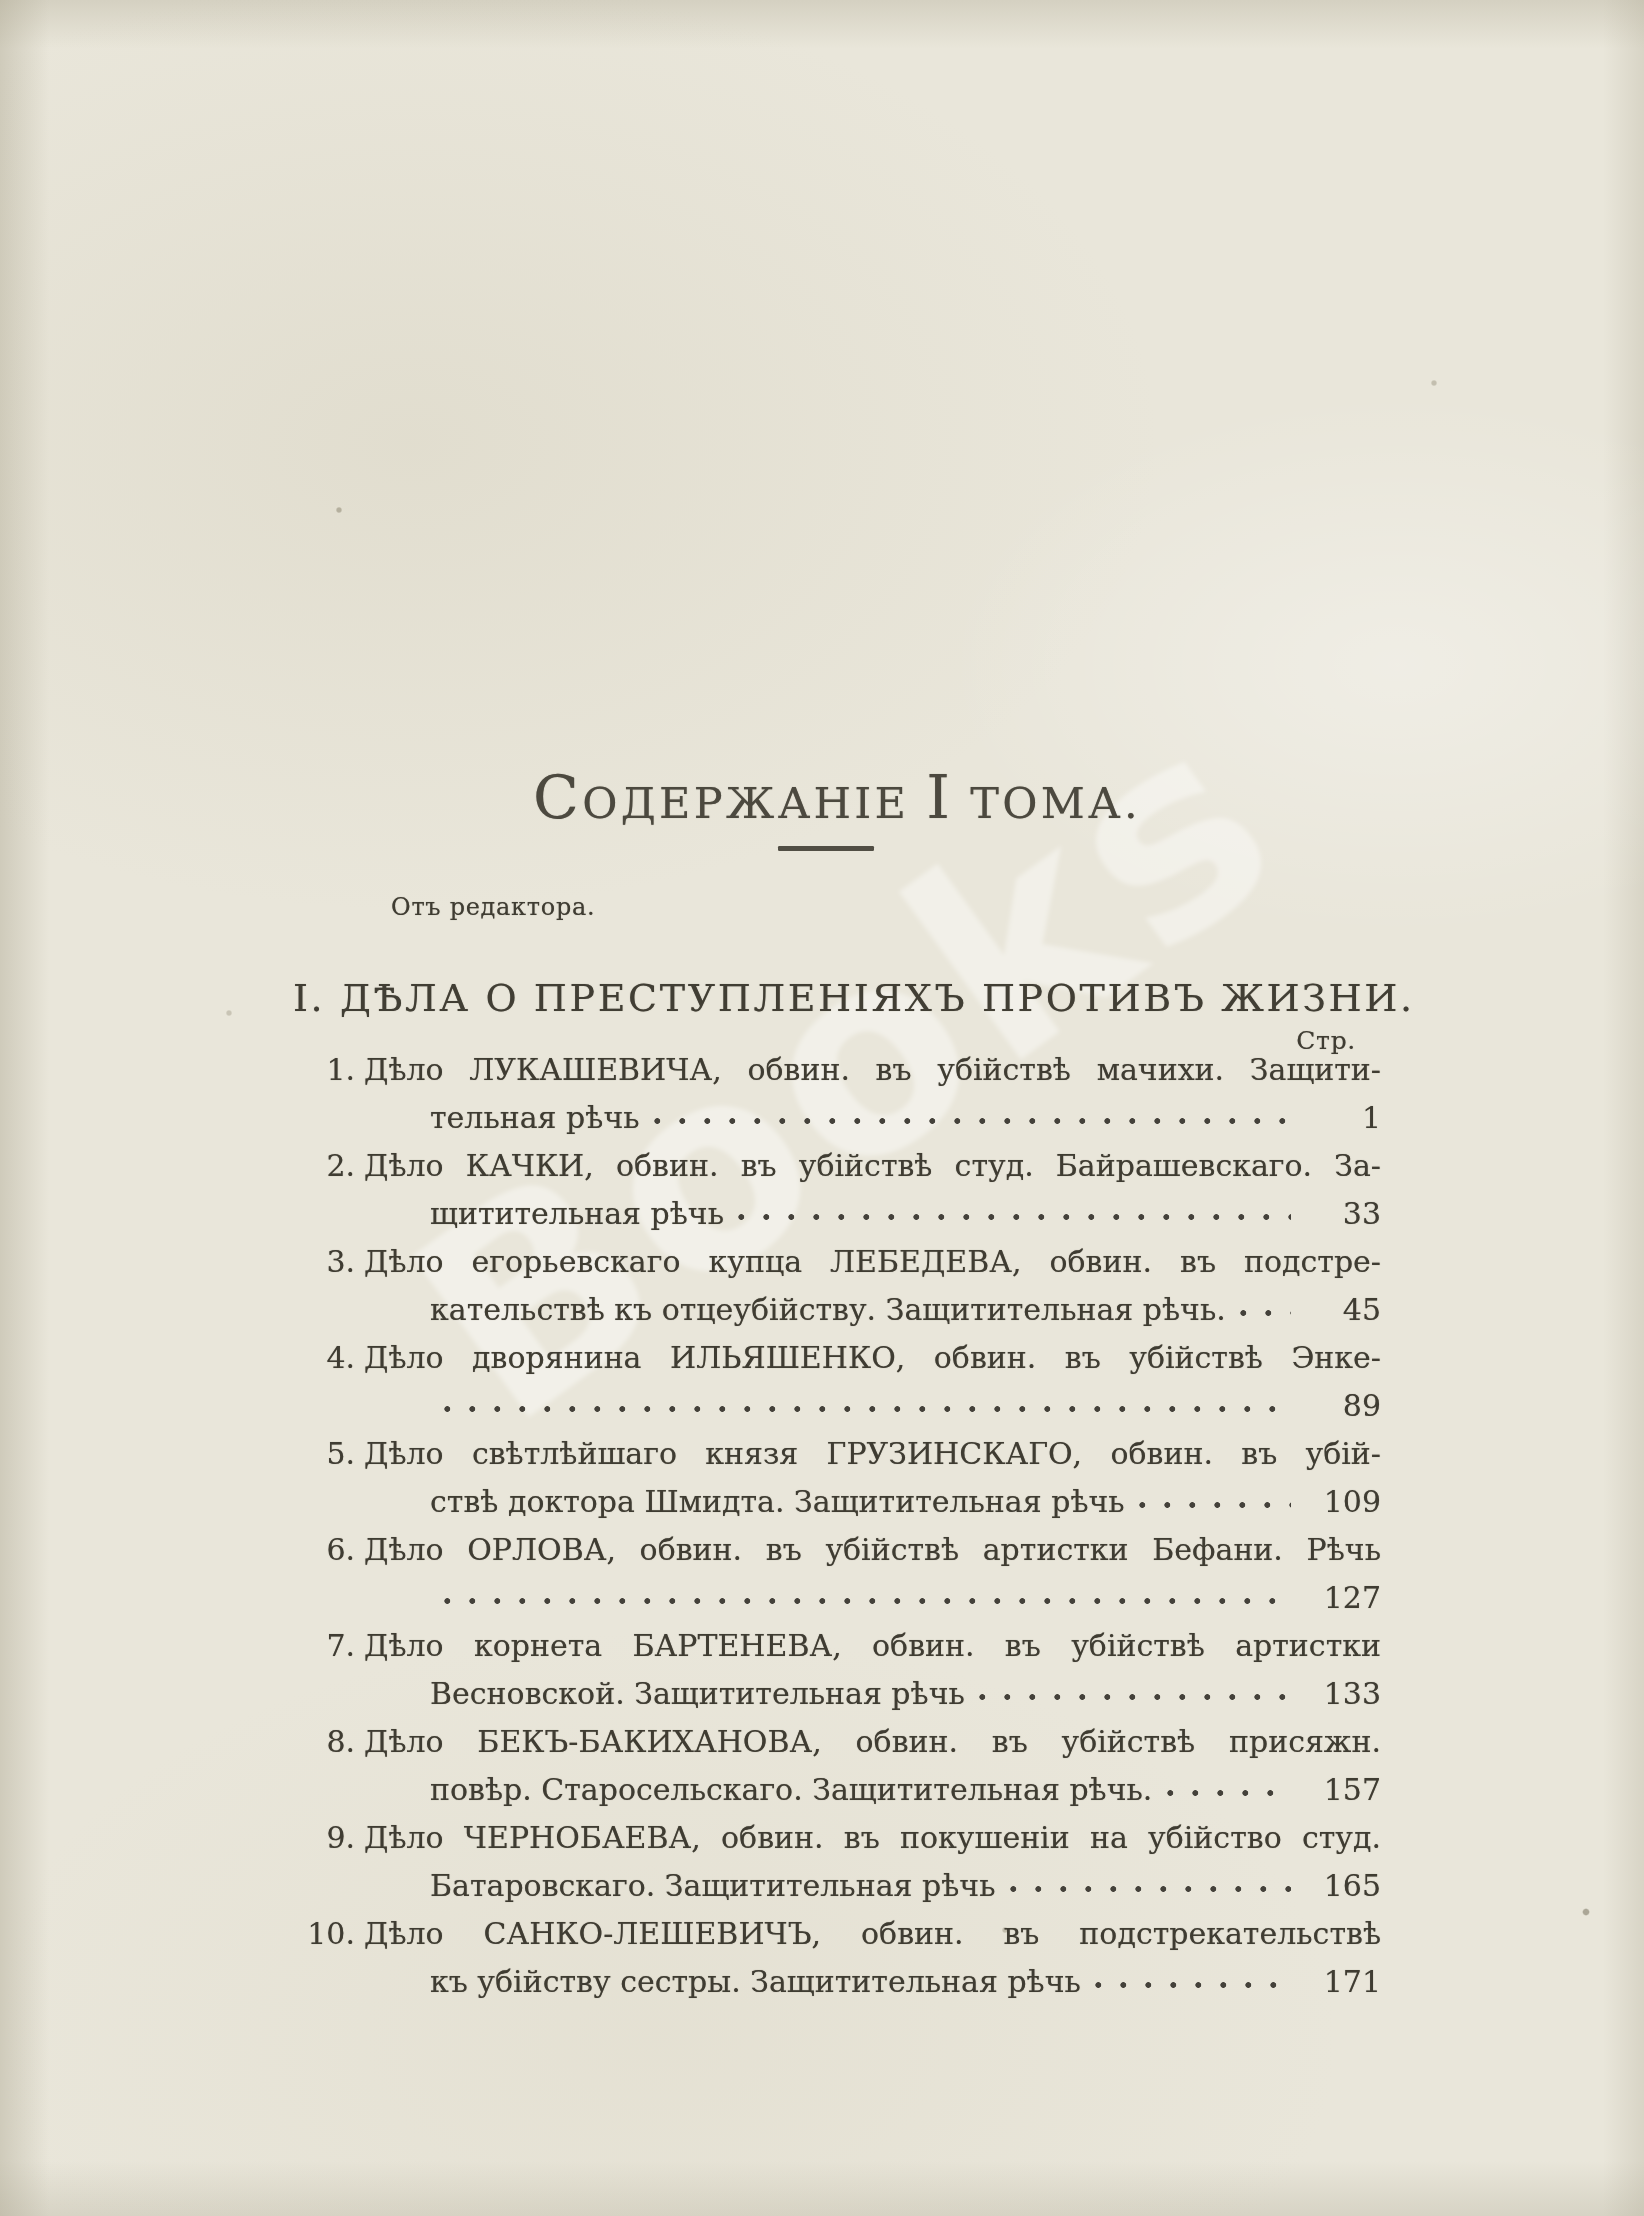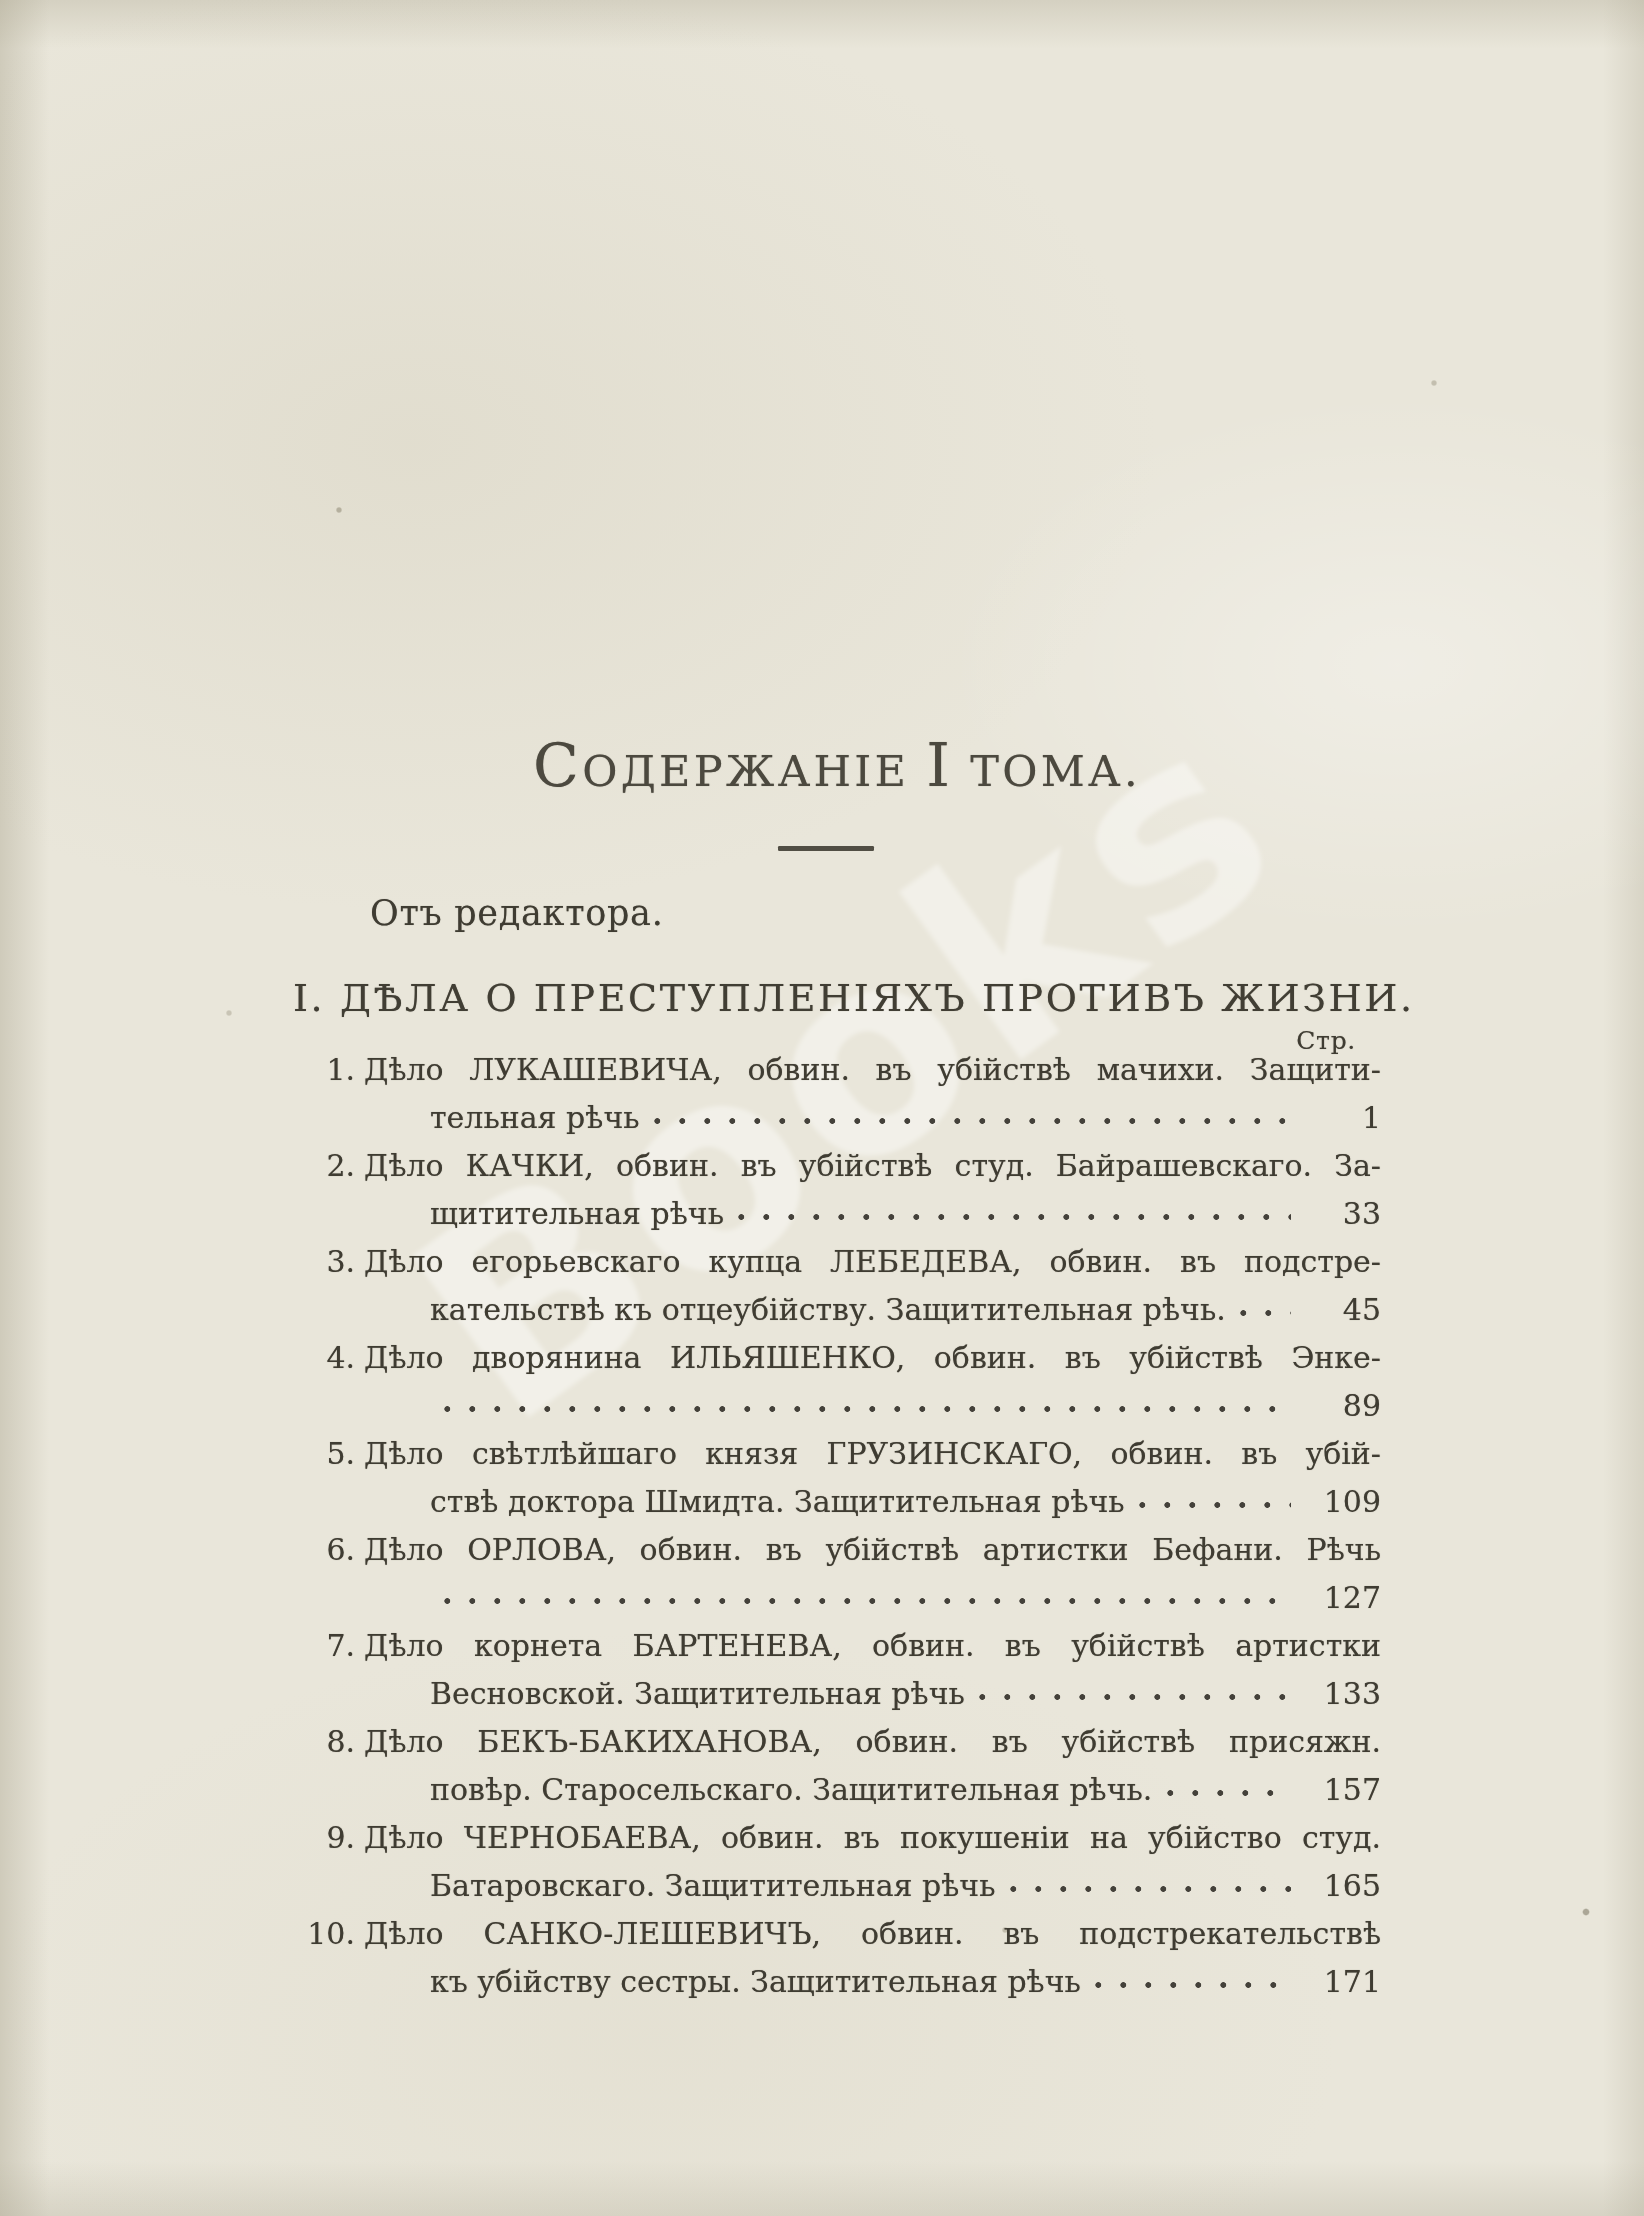--- a/index.html
+++ b/index.html
@@ -32,34 +32,34 @@
     position: absolute; left: 98px; top: 911px; width: 1497px;
     transform: rotate(-36deg);
     font-family: "DejaVu Sans", "Liberation Sans", sans-serif;
     font-weight: bold; font-size: 273px; letter-spacing: 9px;
     color: rgba(255,255,255,0.40);
     filter: blur(2px);
     text-align: center; pointer-events: none; user-select: none;
   }
 
   .title {
-    position: absolute; top: 730px; left: 293px; width: 1088px;
+    position: absolute; top: 762px; left: 293px; width: 1088px;
     text-align: center; font-size: 43px; letter-spacing: 3.3px;
     color: #4c493f; white-space: nowrap;
   }
   .title .big { font-size: 60px; }
 
   .rule {
     position: absolute; top: 846px; left: 778px; width: 96px; height: 4.6px;
     background: #514e44; border-radius: 1.3px;
   }
 
   .editor-note {
-    position: absolute; top: 893px; left: 370px;
-    font-size: 35px; letter-spacing: 0.7px;
+    position: absolute; top: 893px; left: 391px;
+    font-size: 24px; letter-spacing: 0.7px;
   }
 
   .section-heading {
     position: absolute; top: 976px; left: 293px; width: 1088px;
     text-align: center; font-size: 38px; letter-spacing: 2.6px;
     white-space: nowrap; color: #413e34;
   }
 
   .page-col-label {
     position: absolute; top: 1014px; right: 288px;

